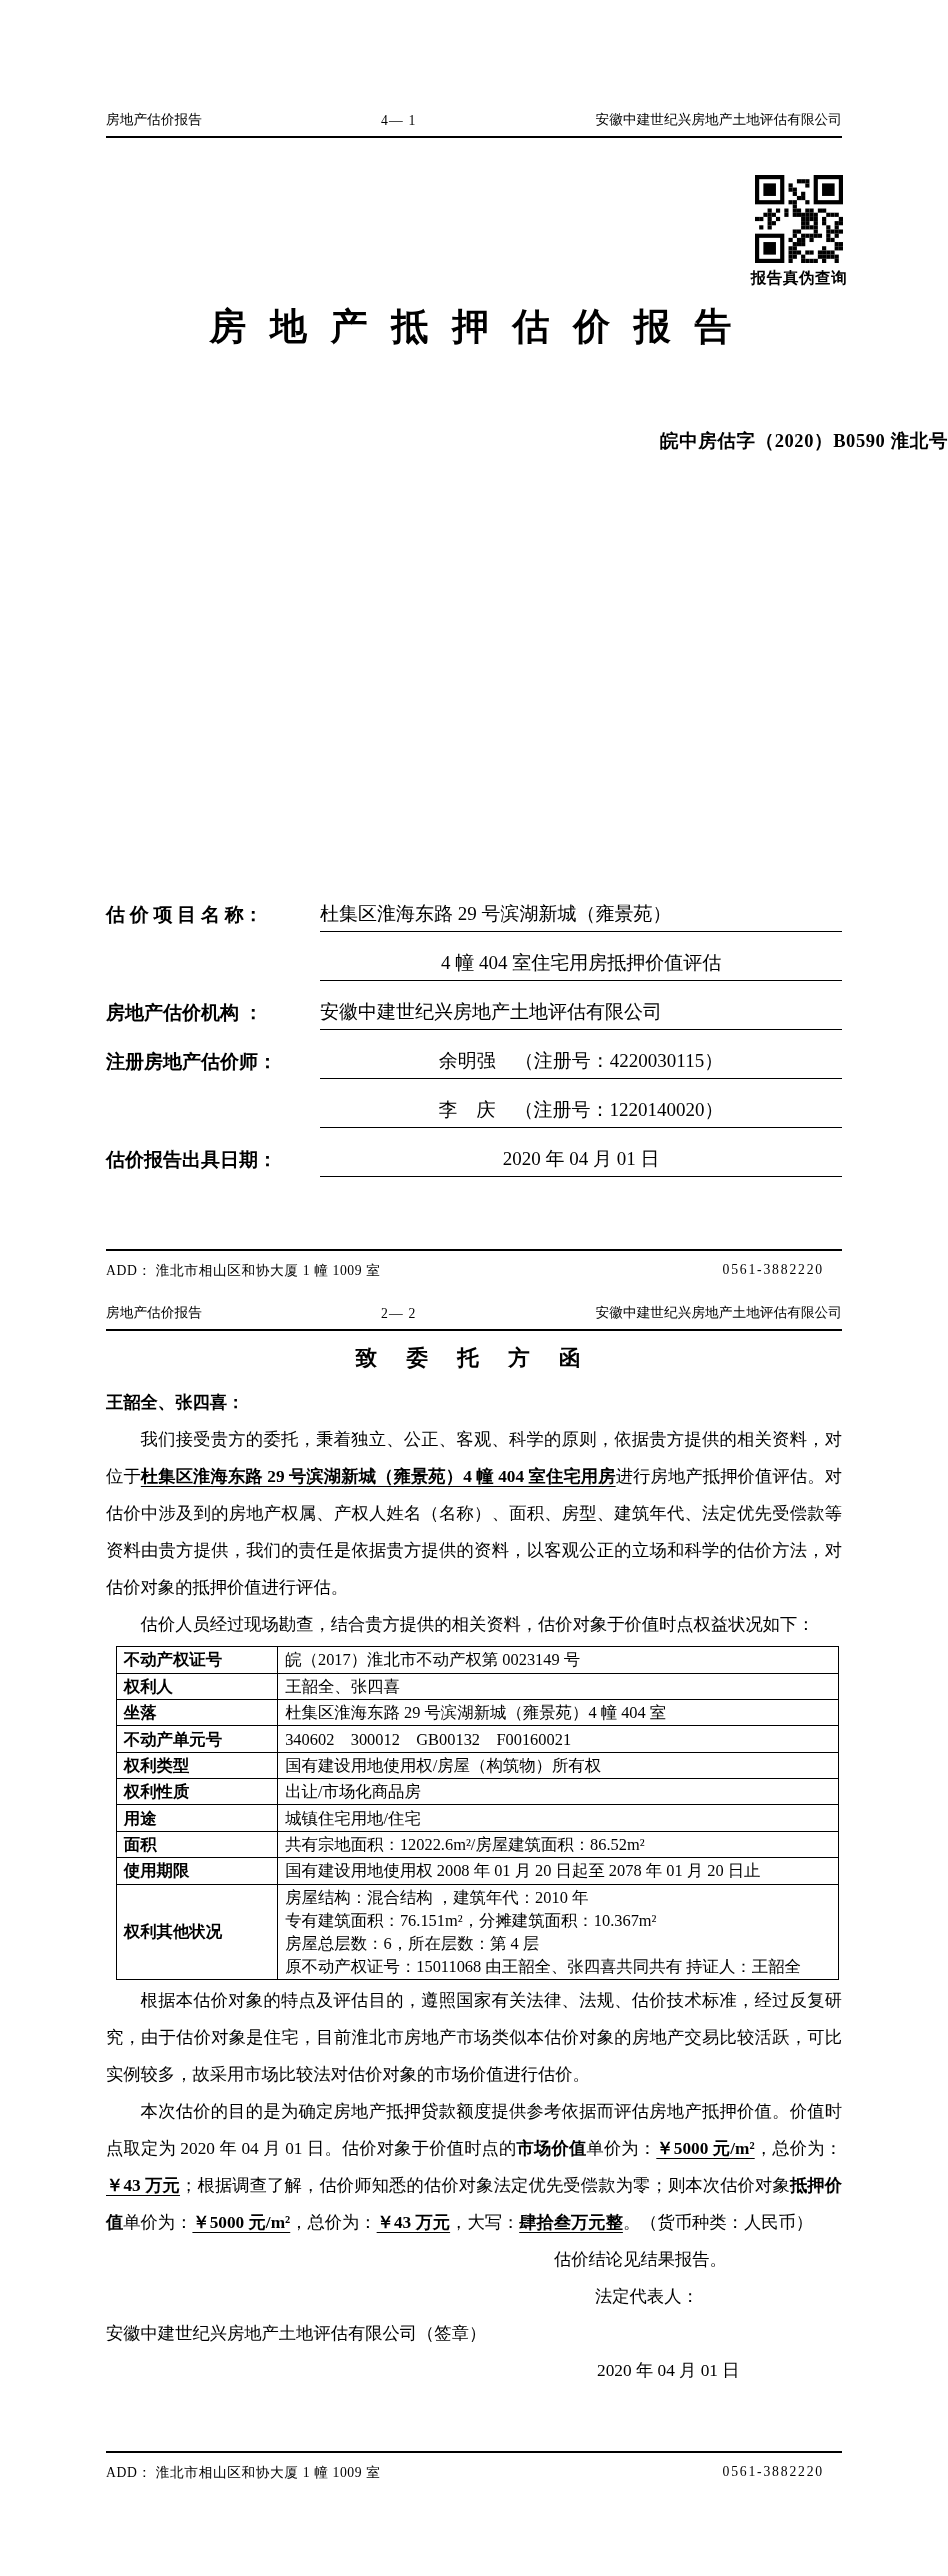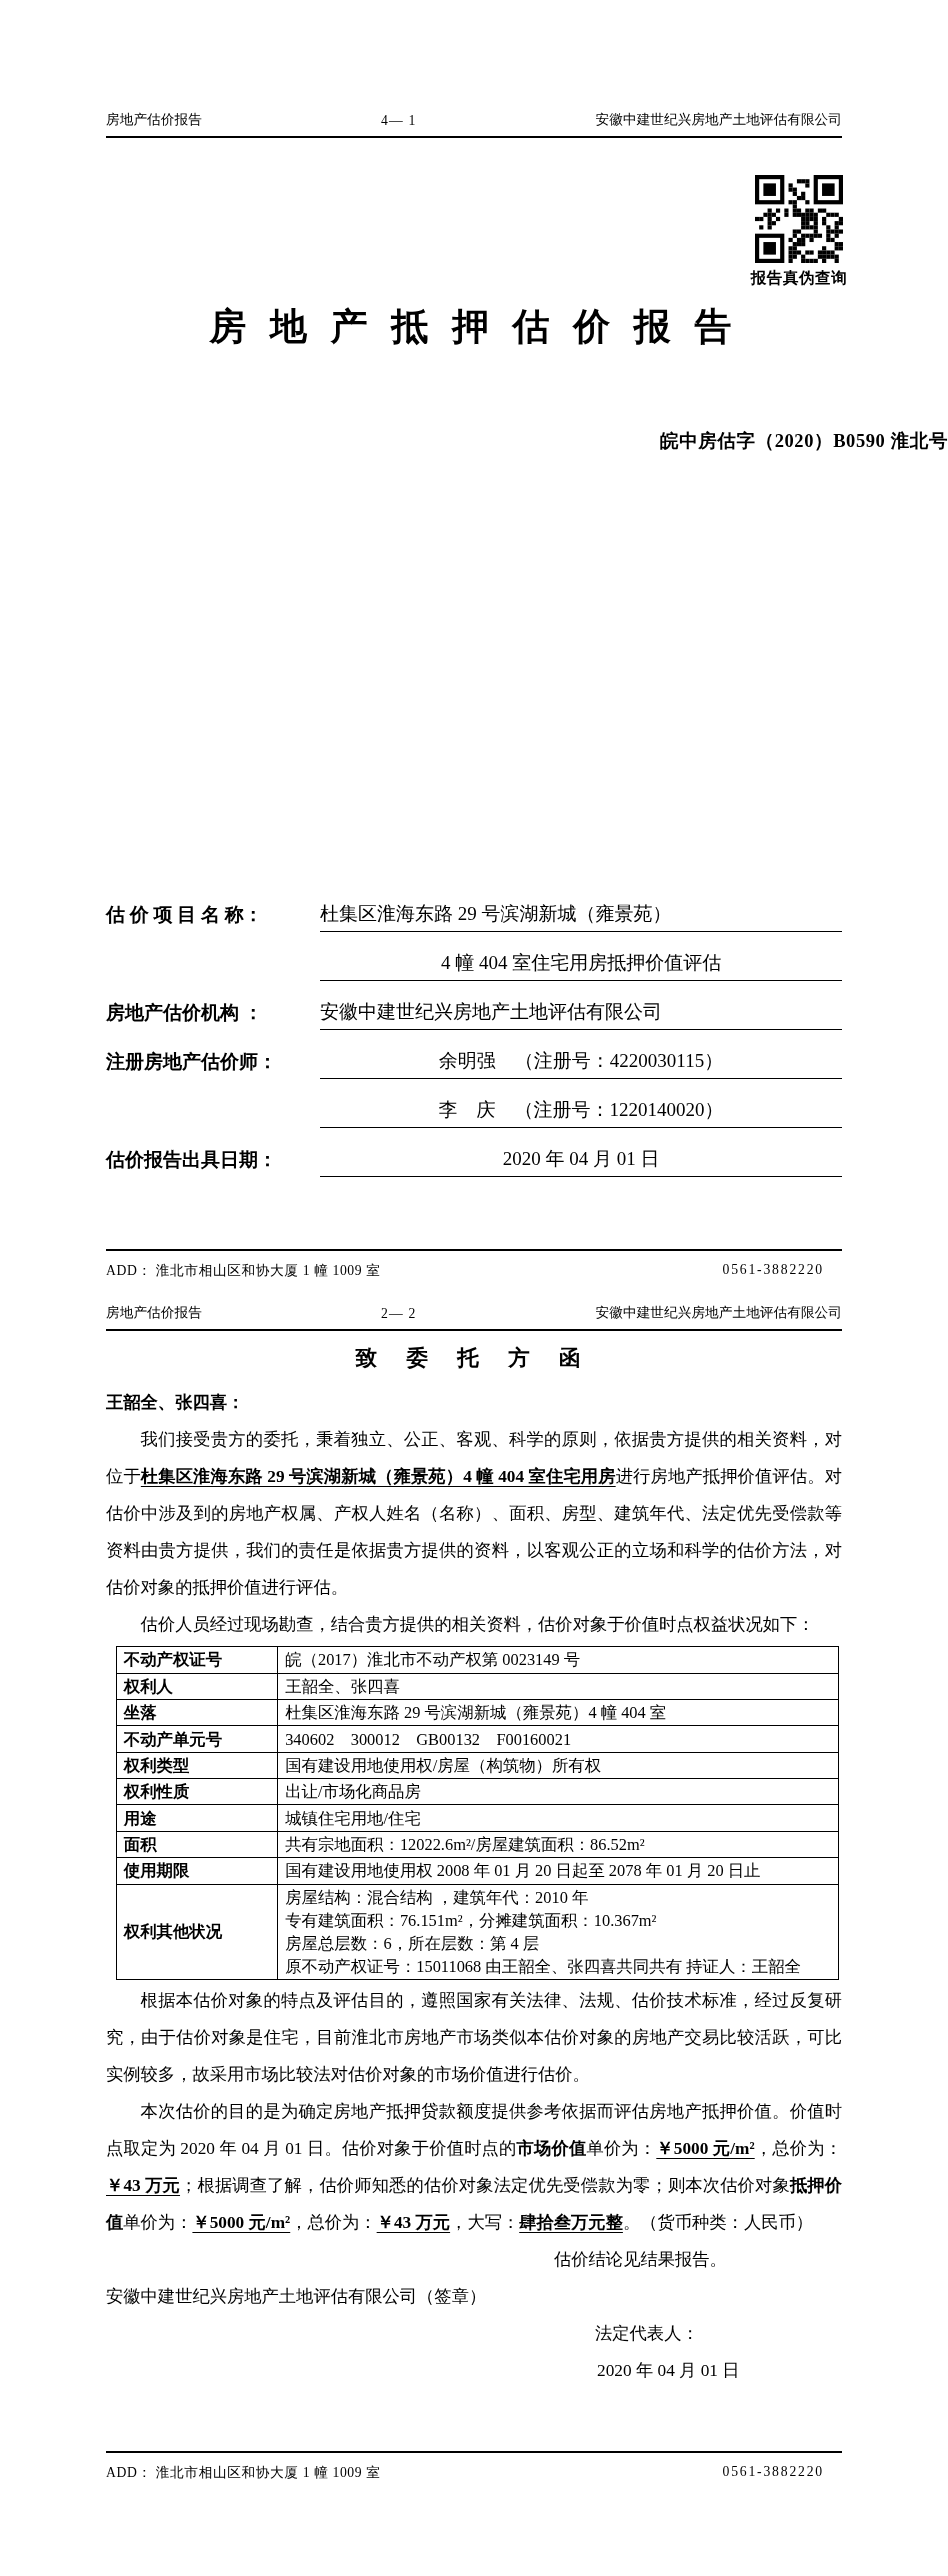--- a/index.html
+++ b/index.html
@@ -301,22 +301,22 @@
 原不动产权证号：15011068 由王韶全、张四喜共同共有 持证人：王韶全</td>
           </tr>
     </tbody>
       </table>
 
     <p class="indent">根据本估价对象的特点及评估目的，遵照国家有关法律、法规、估价技术标准，经过反复研究，由于估价对象是住宅，目前淮北市房地产市场类似本估价对象的房地产交易比较活跃，可比实例较多，故采用市场比较法对估价对象的市场价值进行估价。</p>
 
     <p class="indent"><span>本次估价的目的是为确定房地产抵押贷款额度提供参考依据而评估房地产抵押价值。价值时点取定为 2020 年 04 月 01 日。估价对象于价值时点的</span><span class="seg-b">市场价值</span><span>单价为：</span><span class="seg-bu">￥5000 元/m²</span><span>，总价为：</span><span class="seg-bu">￥43 万元</span><span>；根据调查了解，估价师知悉的估价对象法定优先受偿款为零；则本次估价对象</span><span class="seg-b">抵押价值</span><span>单价为：</span><span class="seg-bu">￥5000 元/m²</span><span>，总价为：</span><span class="seg-bu">￥43 万元</span><span>，大写：</span><span class="seg-bu">肆拾叁万元整</span><span>。（货币种类：人民币）</span></p>
 
     <p class="close-line cl-conclusion">估价结论见结果报告。</p>
+    <p class="close-line cl-legal">法定代表人：</p>
     <p class="close-line cl-company">安徽中建世纪兴房地产土地评估有限公司（签章）</p>
-    <p class="close-line cl-legal">法定代表人：</p>
     <p class="close-line cl-date">2020 年 04 月 01 日</p>
   </div>
 
   <div class="run-foot" style="top:2451px">
     <span>ADD： 淮北市相山区和协大厦 1 幢 1009 室</span>
     <span class="phone">0561-3882220</span>
   </div>
 
 </div>
 

